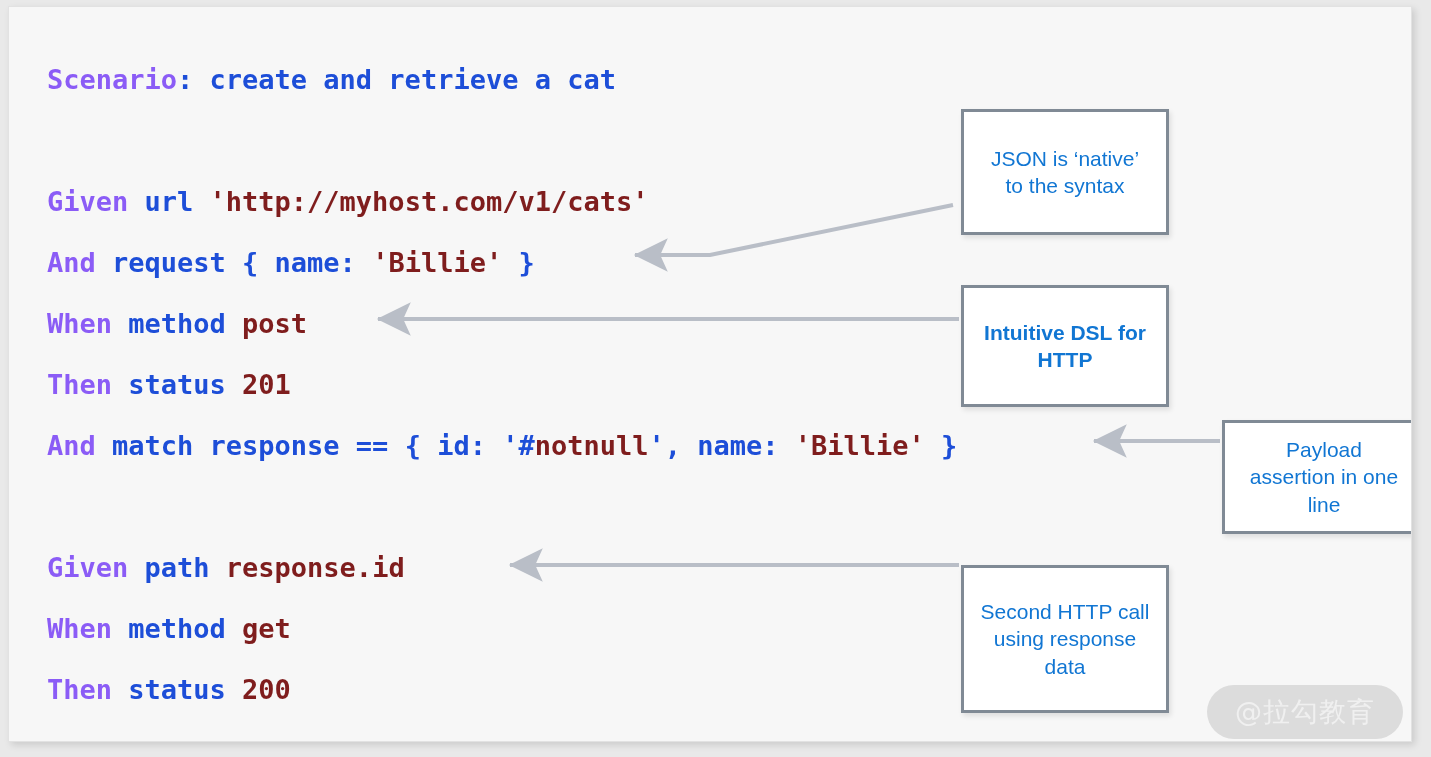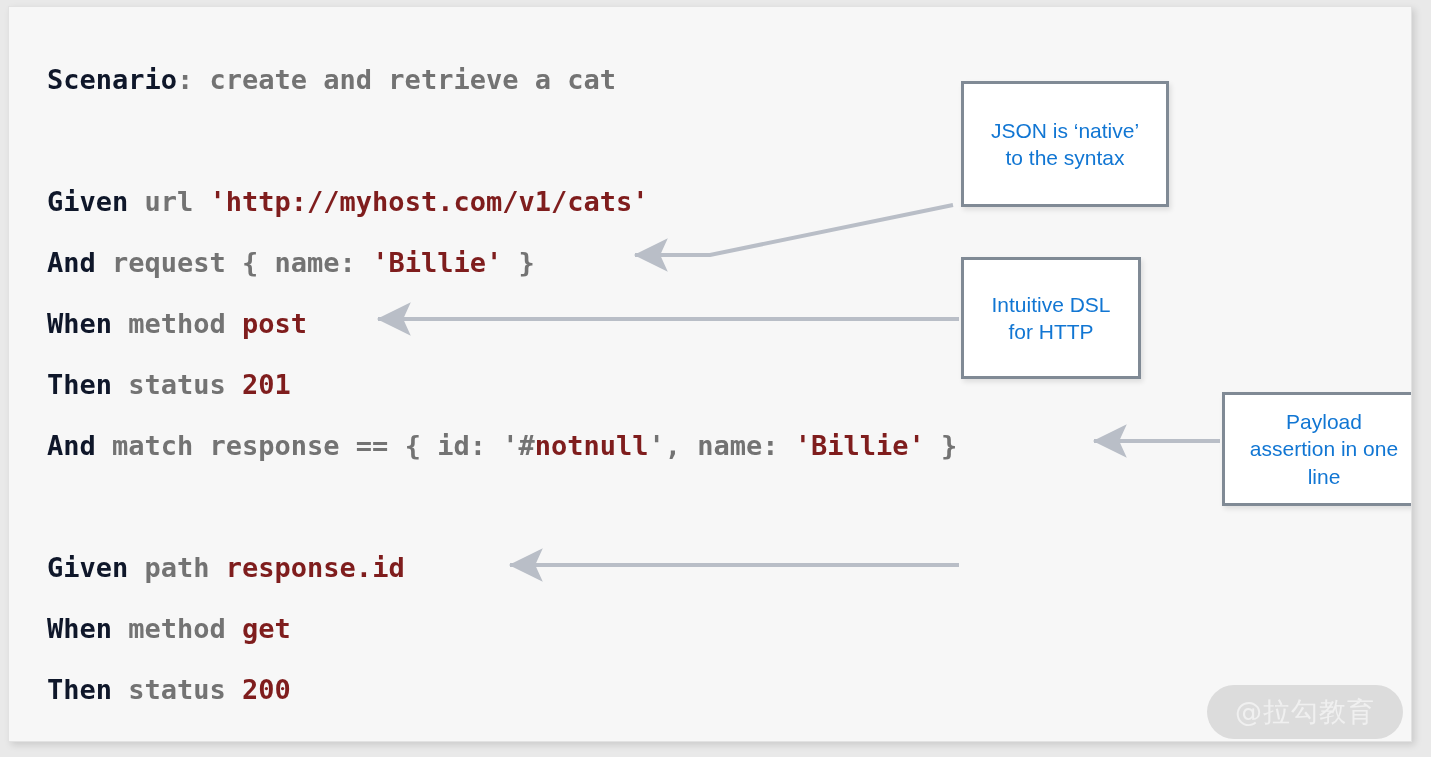--- a/index.html
+++ b/index.html
@@ -37,42 +37,43 @@
     font-family: "DejaVu Sans Mono", "Liberation Mono", monospace;
     font-size: 27px;
     font-weight: bold;
     line-height: 61px;
     letter-spacing: 0px;
     white-space: pre;
     color: #1a1a1a;
   }
   #code .line { height: 61px; }
   #code .line.blank { height: 61px; }
-  .kw  { color: #0f172a; }
+  .kw  { color: #8b5cf6; }
   .val { color: #7f1d1d; }
-  .pl  { color: #737373; }
+  .pl  { color: #1d4ed8; }
 
   
   .callout {
     position: absolute;
     background: #ffffff;
     border: 3px solid #808a95;
     display: flex;
     align-items: center;
     justify-content: center;
     text-align: center;
     color: #1176d3;
     font-family: "Liberation Sans", sans-serif;
     font-size: 21px;
     line-height: 1.30;
     box-shadow: 2px 3px 5px rgba(0,0,0,0.10);
     padding: 2px 16px;
+    margin-top: 28px;
   }
   #callout-json     { left: 952px; top: 74px;  width: 208px; height: 126px; }
-  #callout-dsl      { left: 952px; top: 250px; width: 180px; height: 122px; }
+  #callout-dsl      { left: 952px; top: 250px; width: 208px; height: 122px; font-weight: bold; }
   #callout-payload  { left: 1213px; top: 385px; width: 204px; height: 114px; }
   #callout-second   { left: 952px; top: 530px; width: 208px; height: 148px; }
 
   
   #connectors {
     position: absolute;
     left: 0; top: 0;
     width: 1404px; height: 736px;
     pointer-events: none;
   }
@@ -118,16 +119,17 @@
 
     <line x1="950" y1="558" x2="501" y2="558" stroke="#b9bec7" stroke-width="4" marker-end="url(#arrowhead)"></line>
   </svg>
 
   <div class="callout" id="callout-json">JSON is ‘native’ to the syntax</div>
 
   <div class="callout" id="callout-dsl">Intuitive DSL for HTTP</div>
 
   <div class="callout" id="callout-payload">Payload assertion in one line</div>
 
+  <div class="callout" id="callout-second">Second HTTP call using response data</div>
 
   <div id="watermark">@拉勾教育</div>
 
 </div>
 
 </body></html>

